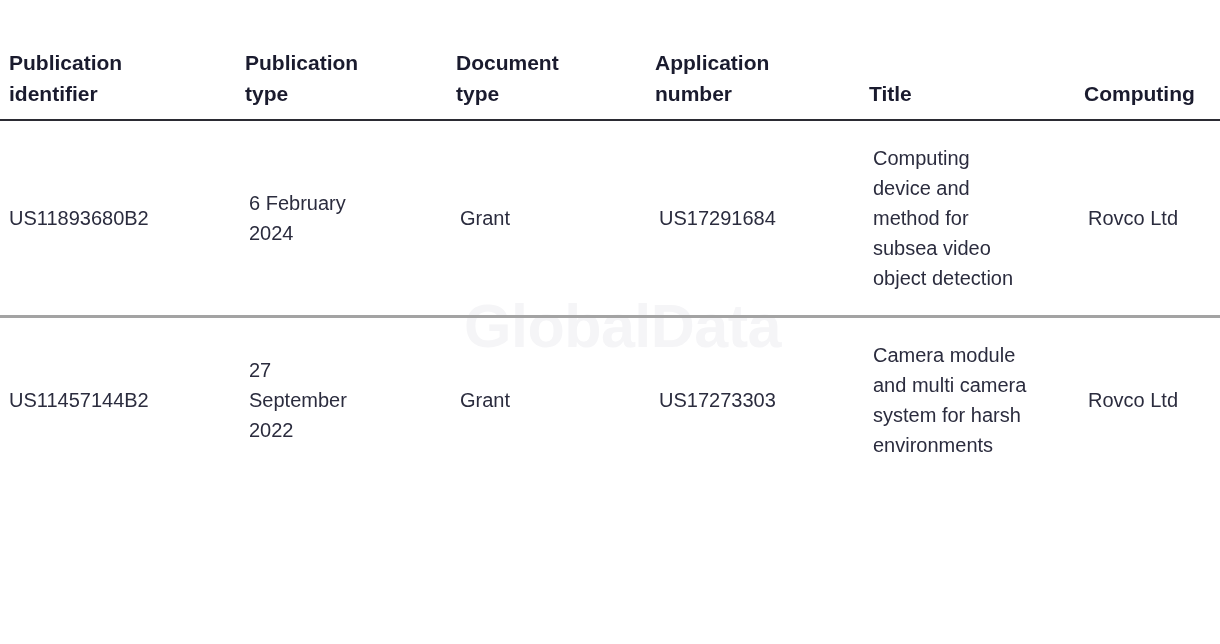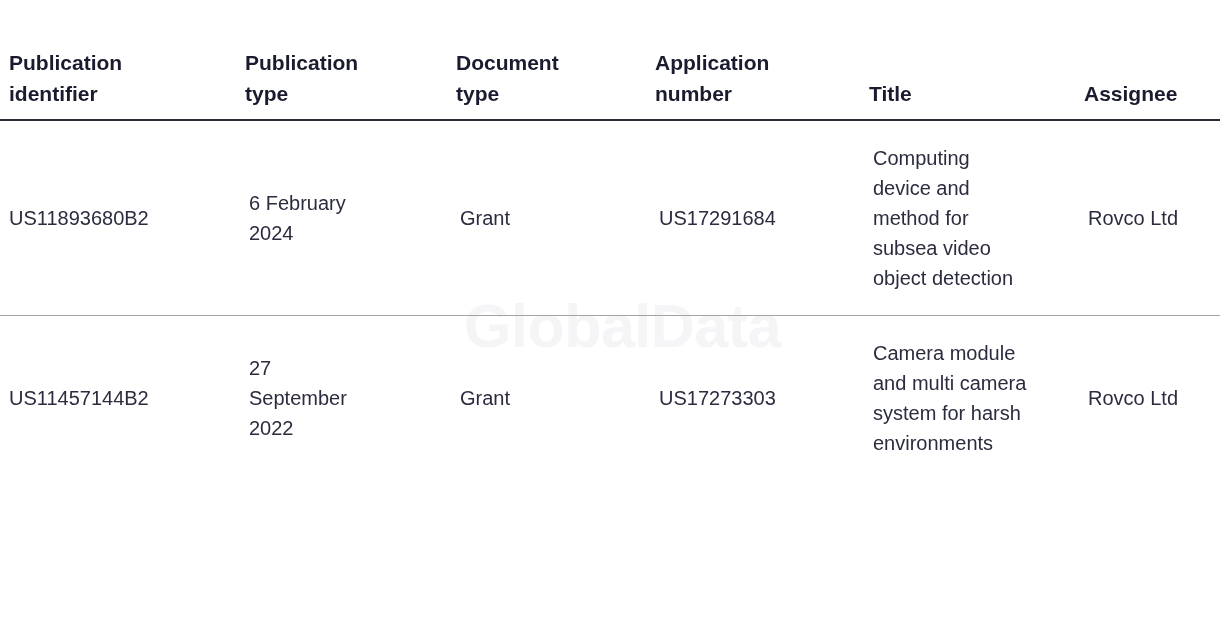--- a/index.html
+++ b/index.html
@@ -81,21 +81,21 @@
   thead th.first { padding-left: 9px; }
 
   tbody td {
     padding: 22px 8px 22px 8px;
     text-align: left;
     vertical-align: middle;
     font-size: 20px;
     font-weight: normal;
     line-height: 1.50;
     color: #2b2c3e;
-    border-bottom: 1px solid #a3a3a3;
+    border-bottom: 3px solid #a3a3a3;
     background: transparent;
   }
 
   tbody tr:last-child td {
     border-bottom: none;
   }
 
   tbody td.first { padding-left: 9px; }
 
   tbody td.cell-title {
@@ -143,21 +143,21 @@
           <th class="hdr-doctype">
             <span class="hdr-text">Document type</span>
           </th>
           <th class="hdr-appnum">
             <span class="hdr-text">Application number</span>
           </th>
           <th class="hdr-title">
             <span class="hdr-text">Title</span>
           </th>
           <th class="hdr-assign">
-            <span class="hdr-text">Assignee</span>
+            <span class="hdr-text">Computing</span>
           </th>
         </tr>
       </thead>
       <tbody>
         <tr>
           <td class="first cell-pubid">
             <span class="cell-text">US11893680B2</span>
           </td>
           <td class="cell-pubdate">
             <span class="cell-text">6 February 2024</span>

